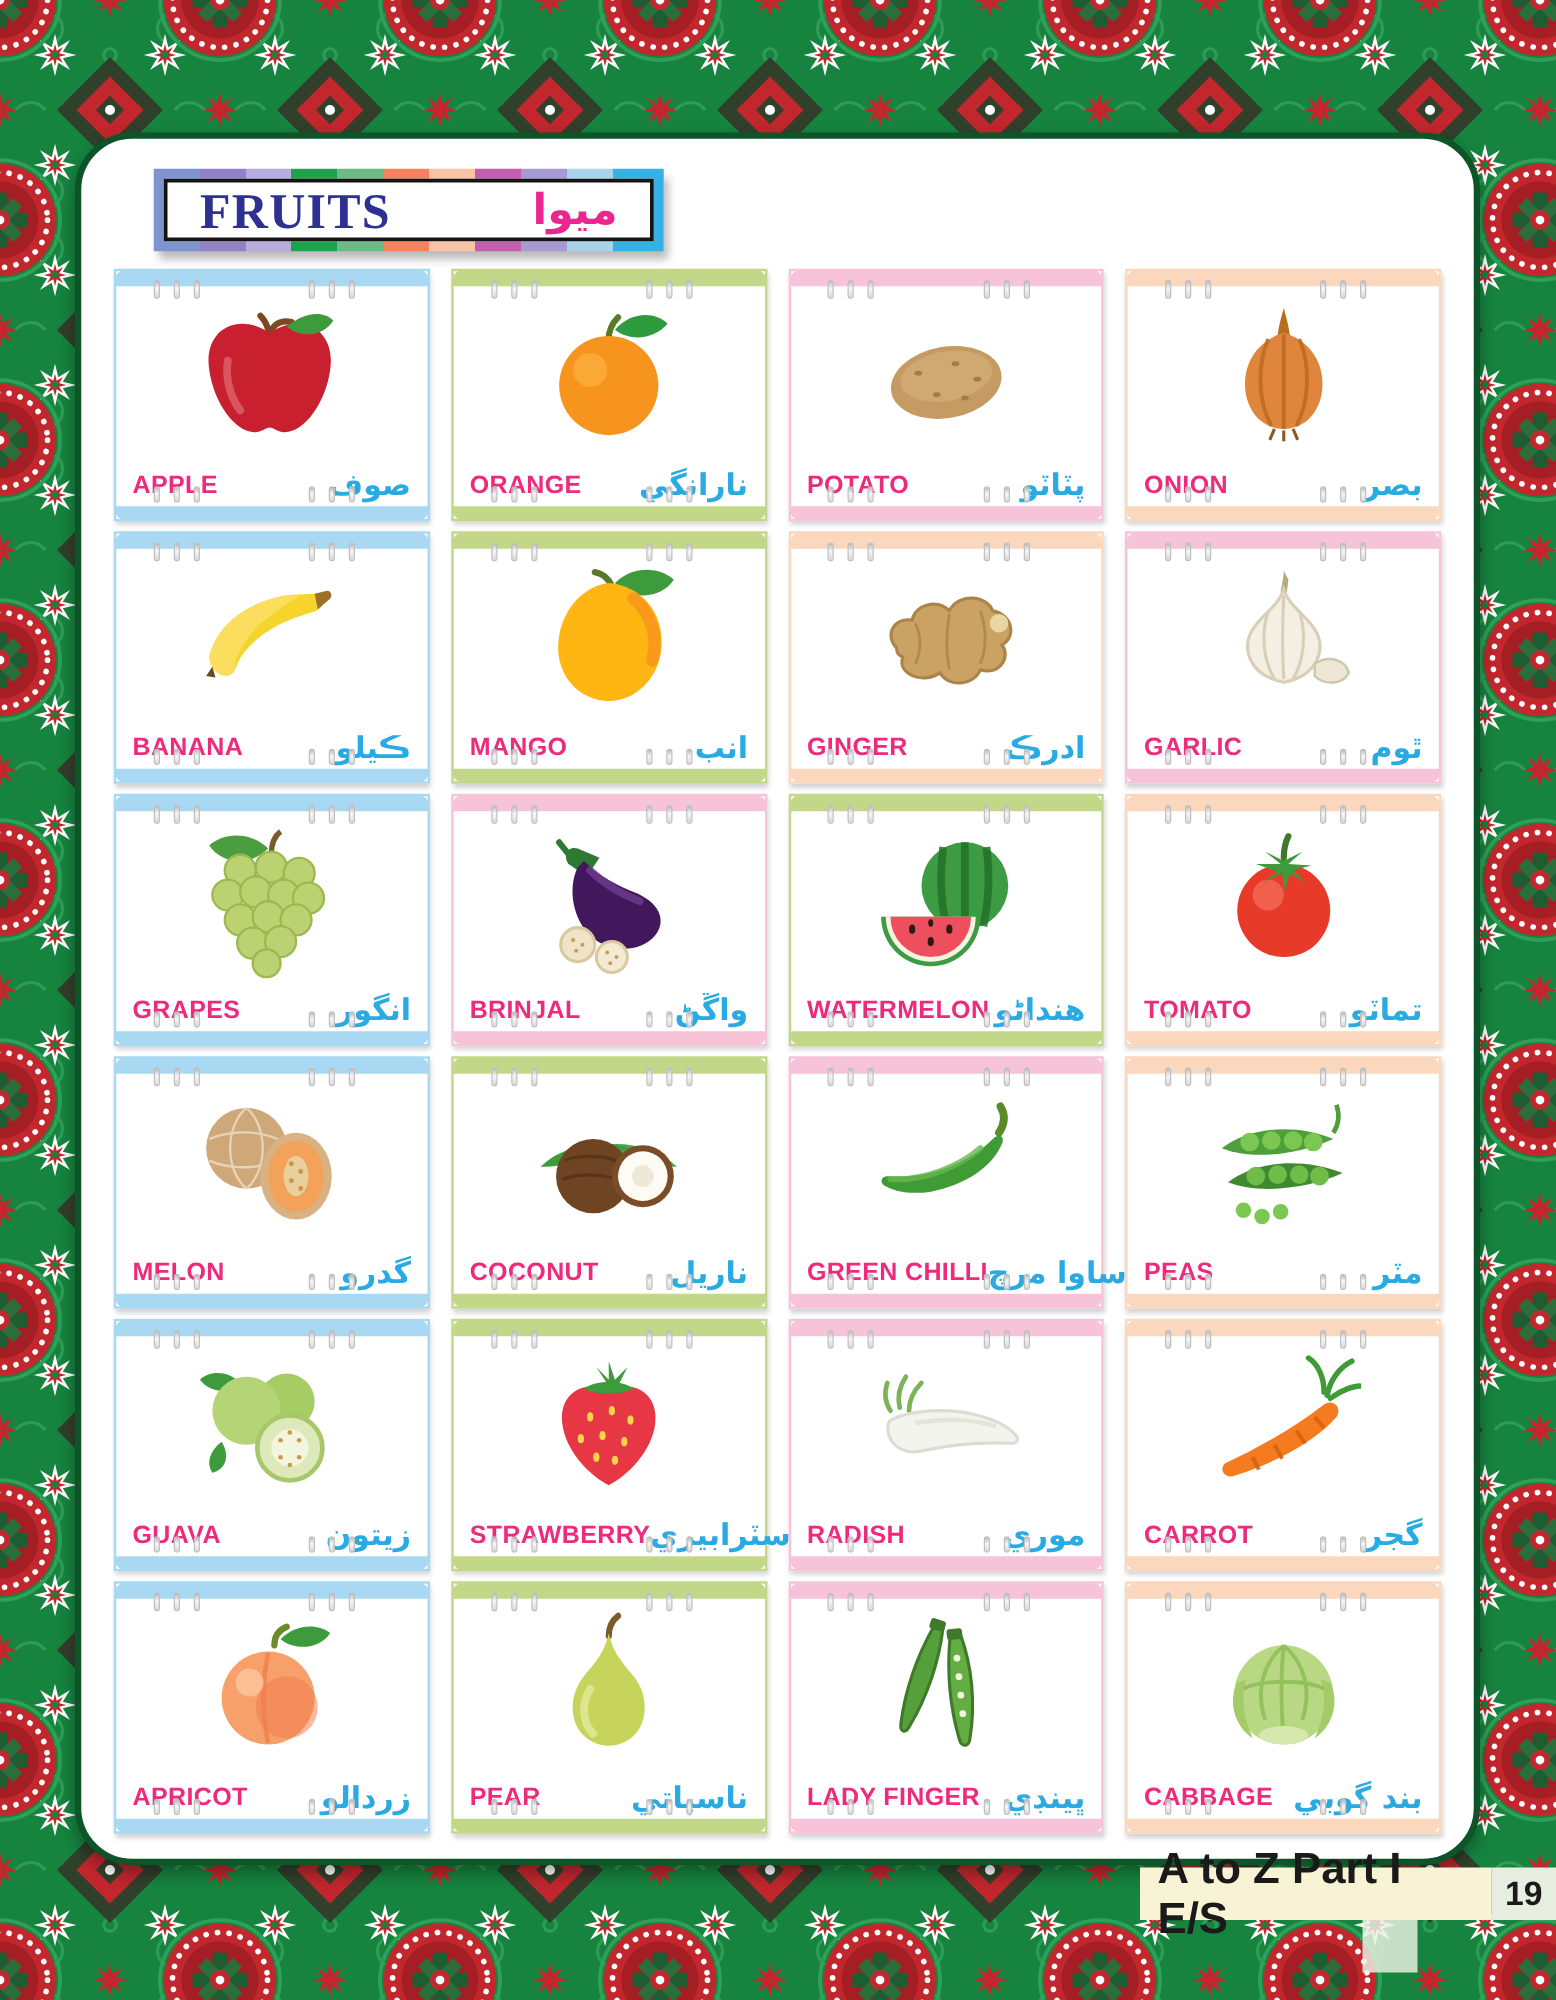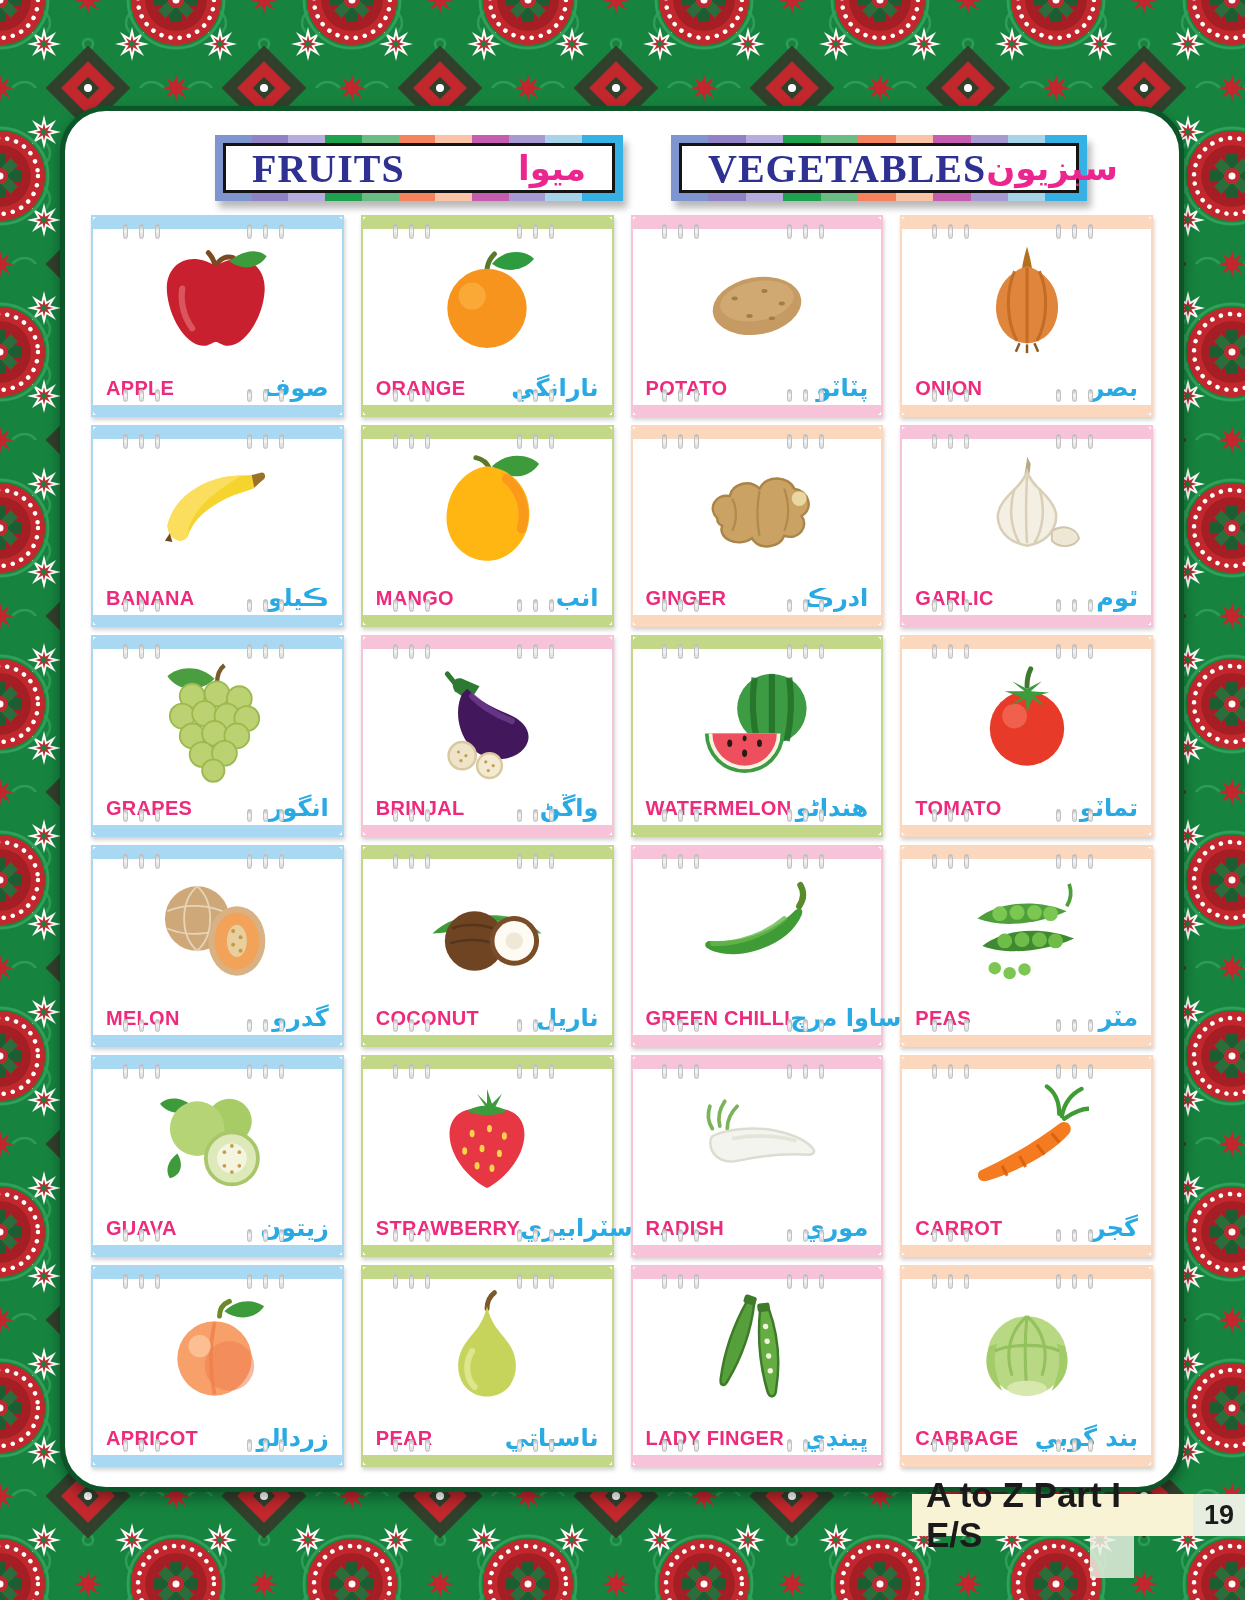--- a/index.html
+++ b/index.html
@@ -8,21 +8,21 @@
     background:#16843f;
     font-family:"Liberation Sans",sans-serif;
   }
   .bg{position:absolute;inset:0;z-index:0;}
   .panel{
     position:absolute;left:60px;top:106px;width:1124px;height:1386px;
     background:#ffffff;border:5px solid #0d5429;border-radius:46px;
     box-sizing:border-box;z-index:1;box-shadow:0 6px 14px rgba(0,0,0,.35);
   }
   
-  .headers{display:flex;gap:48px;padding:24px 0 0 58px;justify-content:center;}
+  .headers{display:flex;gap:110px;padding:24px 0 0 58px;}
   .hbar{
     height:66px;box-sizing:border-box;padding:8px;
     box-shadow:4px 7px 7px rgba(0,0,0,.28);
     background:linear-gradient(90deg,
       #7e95d0 0 9%, #9181c5 9% 18%, #b7addc 18% 27%, #1ea24d 27% 36%,
       #6cba84 36% 45%, #f4835d 45% 54%, #f8c3a6 54% 63%, #c45cb0 63% 72%,
       #a79ad2 72% 81%, #a8d4ea 81% 90%, #35b2e3 90% 100%);
   }
   .hbar.f{width:408px;}
   .hbar.v{width:416px;}
@@ -419,26 +419,20 @@
 </svg>
 
 <div class="panel">
   <div class="headers">
     <div class="hbar f">
       <div class="hbox">
         <span class="htitle">FRUITS</span>
         <span class="hurdu">ميوا</span>
       </div>
     </div>
-    <div class="hbar v">
-      <div class="hbox">
-        <span class="htitle">VEGETABLES</span>
-        <span class="hurdu">سبزيون</span>
-      </div>
-    </div>
   </div>
   <div class="grid">
       <div class="card" style="--c: #a8d8f2;">
     <div class="strip top"></div>
     <div class="pins t l">
           <i></i>
           <i></i>
           <i></i>
         </div>
     <div class="pins t r">

